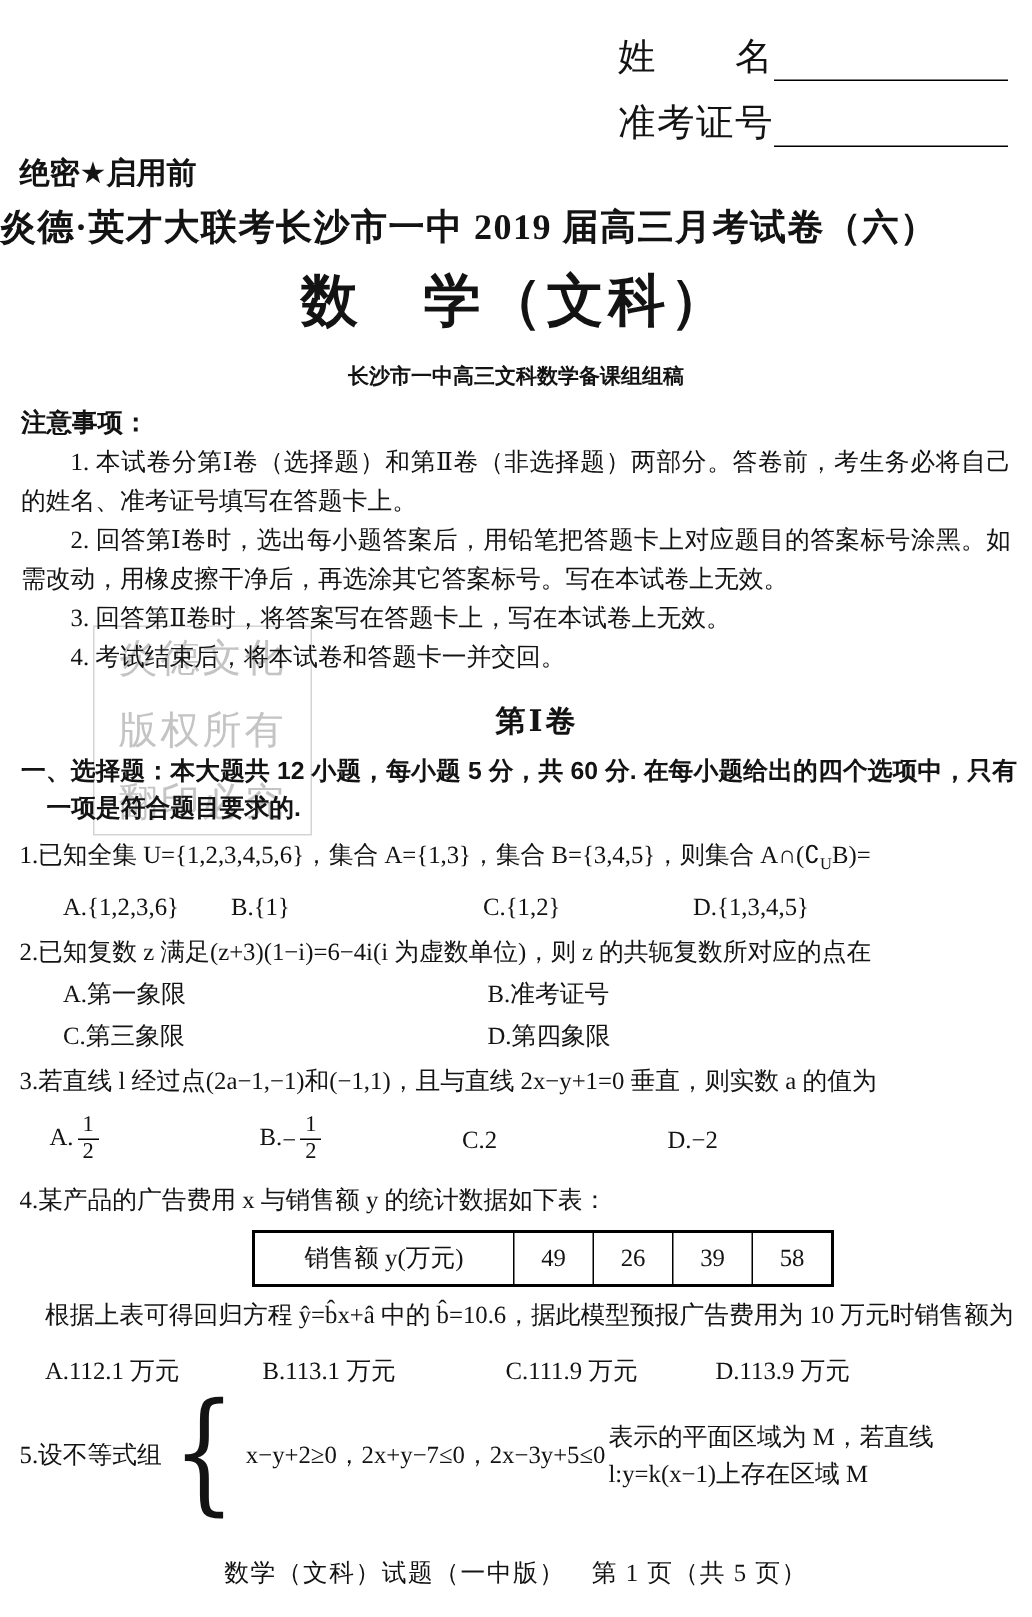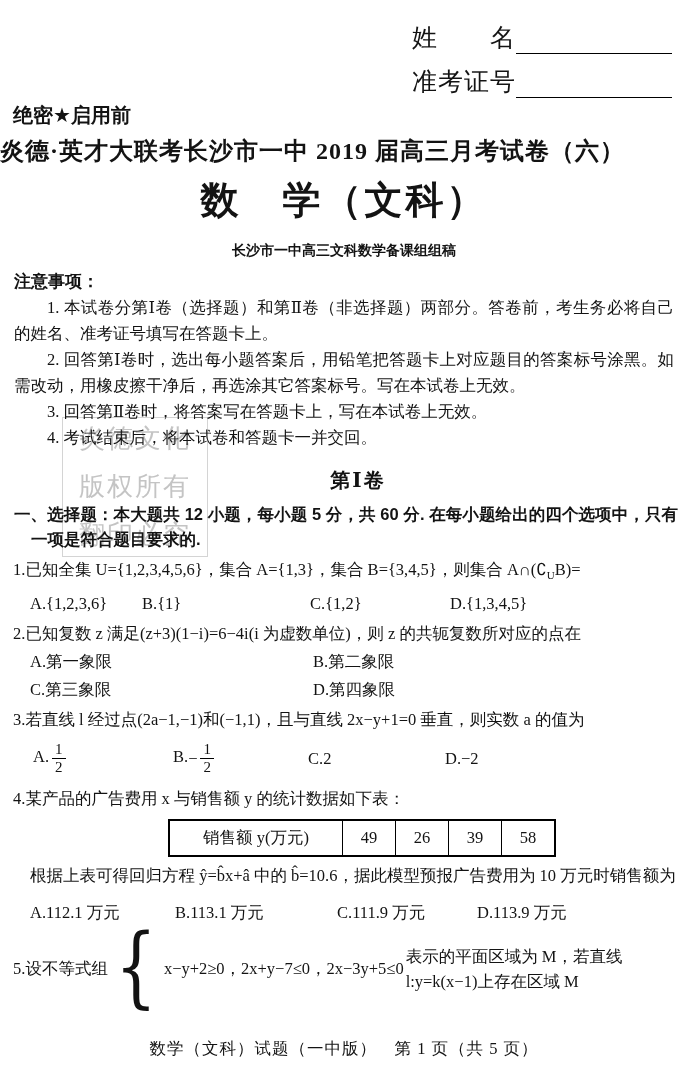--- a/index.html
+++ b/index.html
@@ -59,21 +59,21 @@
   .section-heading{
     margin:0 10px 0 14px;padding-left:17px;text-indent:-17px;
     font-family:"Liberation Sans","DejaVu Sans",sans-serif;
     font-weight:bold;font-size:16.5px;line-height:25px;text-align:justify;
   }
   .question{
     margin:5px 10px 0 13px;padding-left:17px;text-indent:-17px;
     line-height:25px;text-align:justify;
   }
   sub.setsub{font-size:11px;vertical-align:-4px;}
-  .options-row{display:flex;margin-left:30px;margin-top:3px;line-height:25px;}
+  .options-row{display:flex;margin-left:42px;margin-top:3px;line-height:25px;}
   .opt{white-space:nowrap;}
   .q1w1{width:112px}.q1w2{width:168px}.q1w3{width:140px}
   .q2col{width:283px}
   .q3row{align-items:center;height:46px;margin-left:33px;}
   .q3w1{width:140px}.q3w2{width:135px}.q3w3{width:137px}
   .q4w1{width:145px}.q4w2{width:162px}.q4w3{width:140px}
   .frac{display:inline-block;text-align:center;vertical-align:middle;font-size:15px;line-height:17px;margin-left:3px;}
   .frac .num{display:block;border-bottom:1px solid #000;padding:0 3px;}
   .frac .den{display:block;}
   .neg{vertical-align:middle;}
@@ -142,21 +142,21 @@
     <div class="options-row">
       <span class="opt q1w1">A.{1,2,3,6}</span>
       <span class="opt q1w2">B.{1}</span>
       <span class="opt q1w3">C.{1,2}</span>
       <span class="opt">D.{1,3,4,5}</span>
     </div>
 
     <div class="question">2.已知复数 z 满足(z+3)(1−i)=6−4i(i 为虚数单位)，则 z 的共轭复数所对应的点在</div>
     <div class="options-row">
       <span class="opt q2col">A.第一象限</span>
-      <span class="opt">B.第二象限</span>
+      <span class="opt">B.准考证号</span>
     </div>
     <div class="options-row">
       <span class="opt q2col">C.第三象限</span>
       <span class="opt">D.第四象限</span>
     </div>
 
     <div class="question">3.若直线 l 经过点(2a−1,−1)和(−1,1)，且与直线 2x−y+1=0 垂直，则实数 a 的值为</div>
     <div class="options-row q3row">
       <span class="opt q3w1"><span>A.</span><span class="frac"><span class="num">1</span><span class="den">2</span></span></span>
       <span class="opt q3w2"><span>B.</span><span class="neg">−</span><span class="frac"><span class="num">1</span><span class="den">2</span></span></span>

